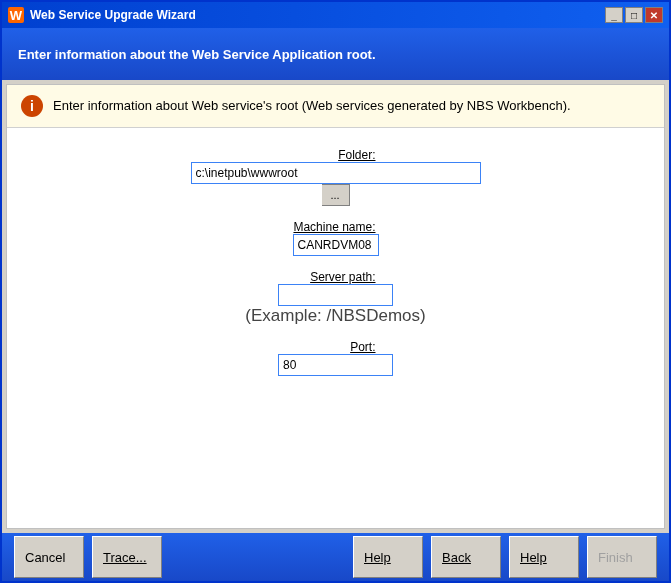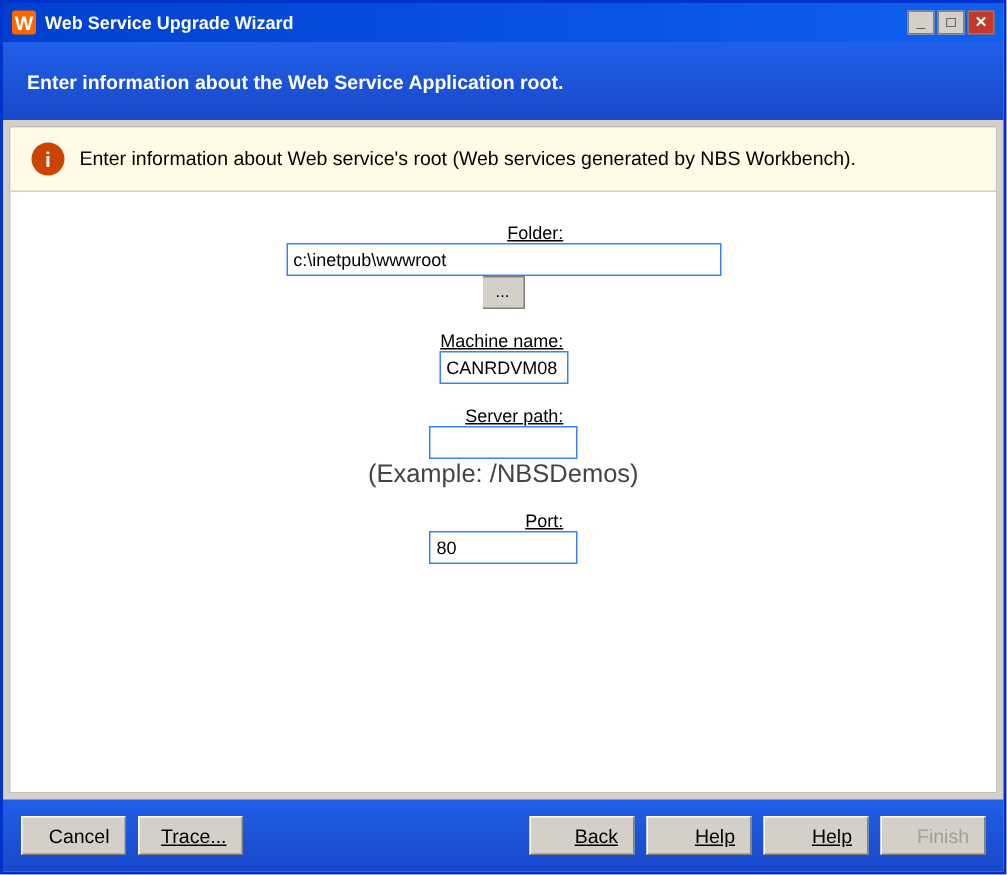--- a/index.html
+++ b/index.html
@@ -175,21 +175,21 @@
 
     .form-input-wide {
       width: 290px;
     }
 
     .form-input-medium {
       width: 86px;
     }
 
     .form-input-small {
-      width: 99px;
+      width: 115px;
     }
 
     .browse-btn {
       width: 28px;
       height: 22px;
       background: #d4d0c8;
       border: 1px solid #808080;
       border-left: none;
       cursor: pointer;
       font-size: 11px;
@@ -218,31 +218,31 @@
       gap: 8px;
     }
 
     .footer-right {
       display: flex;
       gap: 8px;
     }
 
     .footer-btn {
       min-width: 70px;
-      height: 26px;
+      height: 42px;
       background: #d4d0c8;
       border: 1px solid #808080;
       border-top-color: #ffffff;
       border-left-color: #ffffff;
       font-size: 12px;
       cursor: pointer;
       padding: 0 10px;
       display: flex;
       align-items: center;
-      justify-content: flex-end;
+      justify-content: flex-start;
       text-decoration: none;
       color: #000;
     }
 
     .footer-btn.has-underline span {
       text-decoration: underline;
     }
 
     .footer-btn-disabled {
       color: #a0a0a0;
@@ -310,26 +310,26 @@
     <div class="footer-left">
       <button class="footer-btn">
         <span>Cancel</span>
       </button>
       <button class="footer-btn has-underline">
         <span>Trace...</span>
       </button>
     </div>
     <div class="footer-right">
       <button class="footer-btn has-underline">
+        <span>Help</span>
+      </button>
+      <button class="footer-btn has-underline">
         <span>Back</span>
       </button>
       <button class="footer-btn has-underline">
         <span>Help</span>
       </button>
-      <button class="footer-btn has-underline">
-        <span>Help</span>
-      </button>
       <button class="footer-btn footer-btn-disabled">
         <span>Finish</span>
       </button>
     </div>
   </div>
 </div>
 
 </body></html>

